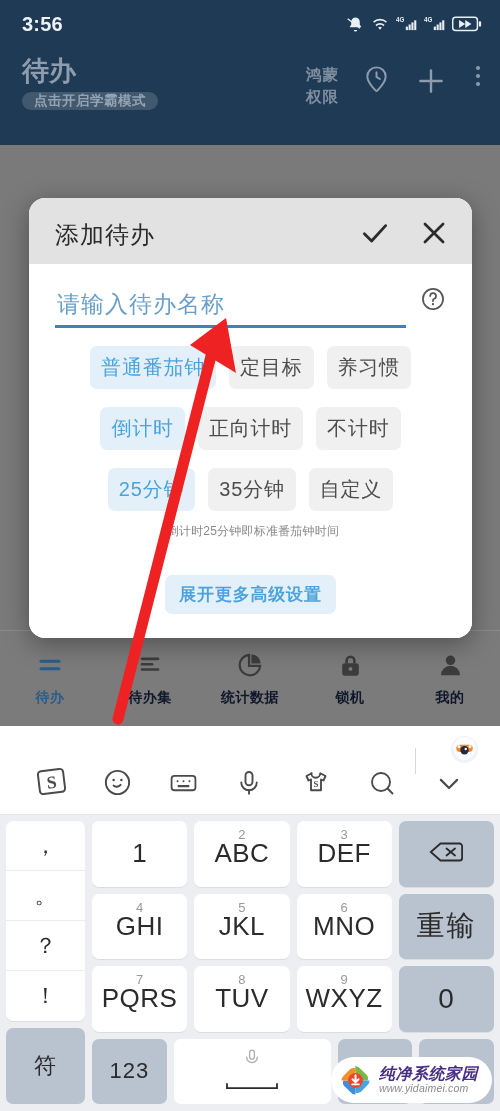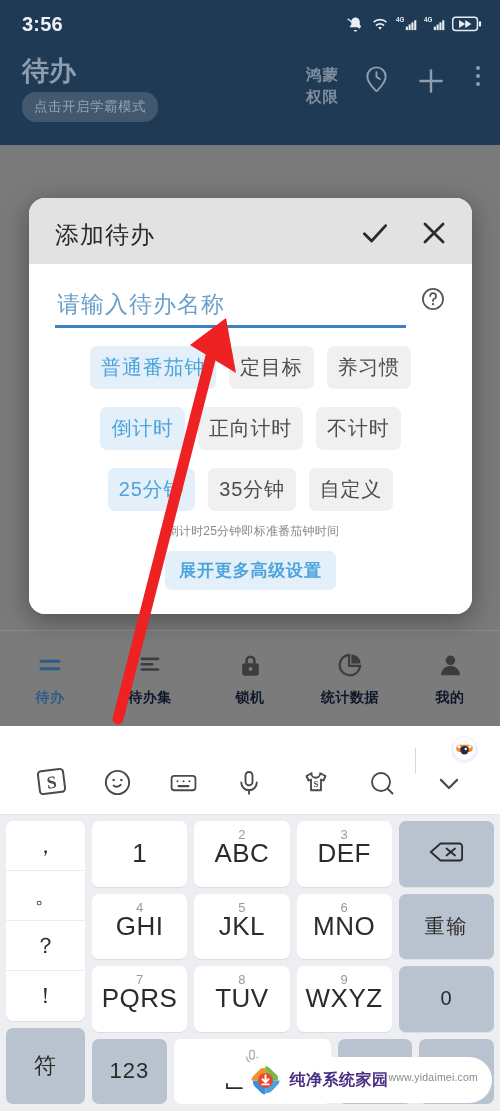--- a/index.html
+++ b/index.html
@@ -71,23 +71,23 @@
     font-size: 27px;
     font-weight: 700;
     color: #8d9dad;
     line-height: 1;
   }
   .header-badge {
     display: inline-block;
     background: #42586e;
     color: #93a3b3;
     font-size: 13.5px;
-    font-weight: 400;
+    font-weight: 700;
     border-radius: 14px;
-    padding: 6px 12px;
+    padding: 0 12px;
     letter-spacing: 0.5px;
   }
   .header-right {
     margin-left: auto;
     display: flex;
     align-items: flex-start;
     gap: 22px;
     padding-top: 6px;
   }
   .perm-label {
@@ -256,20 +256,21 @@
     margin-top: 11px;
   }
   .advanced-btn {
     background: #e4f0f9;
     color: #4ba3dd;
     font-size: 17px;
     font-weight: 600;
     letter-spacing: 0.8px;
     border-radius: 7px;
     padding: 8px 14px;
+    margin-top: 24px;
   }
 
   
   .keyboard {
     position: absolute;
     left: 0; top: 726px;
     width: 500px;
     height: 385px;
     background: #eceef2;
   }
@@ -364,21 +365,21 @@
     top: 6px;
     font-size: 13px;
     color: #9a9a9a;
   }
   .key-main {
     font-size: 26px;
     color: #2b2b2b;
     letter-spacing: 0.5px;
   }
   .key-main.cn { font-size: 23px; letter-spacing: 2px; }
-  .key.fn .key-main { font-size: 20px; }
+  .key.fn .key-main { font-size: 28px; }
 
   .kb-lastrow { flex: 1; display: flex; gap: 7px; }
   .lk { border-radius: 7px; background: #b9c2cf; display: flex; align-items: center; justify-content: center; flex: 1; }
   .lk.white { background: #ffffff; }
   .lk .lk-label { font-size: 22px; color: #2b2b2b; letter-spacing: 1px; }
   .lk.space { flex: 2.1; flex-direction: column; gap: 5px; }
 
   .enter-key { position: relative; }
 
   
@@ -396,21 +397,21 @@
     bottom: 8px;
     height: 46px;
     background: #ffffff;
     border-radius: 23px;
     display: flex;
     align-items: center;
     gap: 7px;
     padding: 0 14px 0 8px;
   }
   .wm-logo { width: 33px; height: 33px; flex: 0 0 33px; }
-  .wm-text { display: flex; flex-direction: row; line-height: 1.05; }
+  .wm-text { display: flex; flex-direction: column; line-height: 1.05; font-style: italic; }
   .wm-title {
     font-size: 16px;
     font-weight: 700;
     color: #4b2f86;
     letter-spacing: 0.5px;
   }
   .wm-url {
     font-size: 10.5px;
     color: #8a8a8a;
     letter-spacing: 0.2px;
@@ -514,36 +515,36 @@
           <svg width="28" height="28" viewBox="0 0 24 24" fill="#3c3c3c">
             <rect x="4" y="5.5" width="16" height="2.4" rx="1.2"></rect>
             <rect x="4" y="10.3" width="11" height="2.2" rx="1.1"></rect>
             <rect x="4" y="14.8" width="16" height="2.2" rx="1.1"></rect>
           </svg>
         </span>
         <span class="nav-label">待办集</span>
       </div>
       <div class="nav-item">
         <span class="nav-ico">
+          <svg width="28" height="28" viewBox="0 0 24 24">
+            <path d="M11.2 3.3a8.8 8.8 0 1 0 9.5 9.5h-9.5z" fill="none" stroke="#3c3c3c" stroke-width="1.9"></path>
+            <path d="M13.2 2.9v7.9h7.9a8 8 0 0 0-7.9-7.9z" fill="#3c3c3c"></path>
+          </svg>
+        </span>
+        <span class="nav-label">统计数据</span>
+      </div>
+      <div class="nav-item">
+        <span class="nav-ico">
           <svg width="27" height="27" viewBox="0 0 24 24" fill="#3c3c3c">
             <path d="M7.4 10V7.6a4.6 4.6 0 0 1 9.2 0V10h-2.3V7.6a2.3 2.3 0 0 0-4.6 0V10z"></path>
             <rect x="4.6" y="10" width="14.8" height="11" rx="2.4"></rect>
             <circle cx="12" cy="15" r="1.7" fill="#7b7b7b"></circle>
           </svg>
         </span>
         <span class="nav-label">锁机</span>
-      </div>
-      <div class="nav-item">
-        <span class="nav-ico">
-          <svg width="28" height="28" viewBox="0 0 24 24">
-            <path d="M11.2 3.3a8.8 8.8 0 1 0 9.5 9.5h-9.5z" fill="none" stroke="#3c3c3c" stroke-width="1.9"></path>
-            <path d="M13.2 2.9v7.9h7.9a8 8 0 0 0-7.9-7.9z" fill="#3c3c3c"></path>
-          </svg>
-        </span>
-        <span class="nav-label">统计数据</span>
       </div>
       <div class="nav-item">
         <span class="nav-ico">
           <svg width="27" height="27" viewBox="0 0 24 24" fill="#3c3c3c">
             <circle cx="12" cy="7.4" r="4.2"></circle>
             <path d="M3.6 20.6a8.4 8.4 0 0 1 16.8 0z"></path>
           </svg>
         </span>
         <span class="nav-label">我的</span>
       </div>

